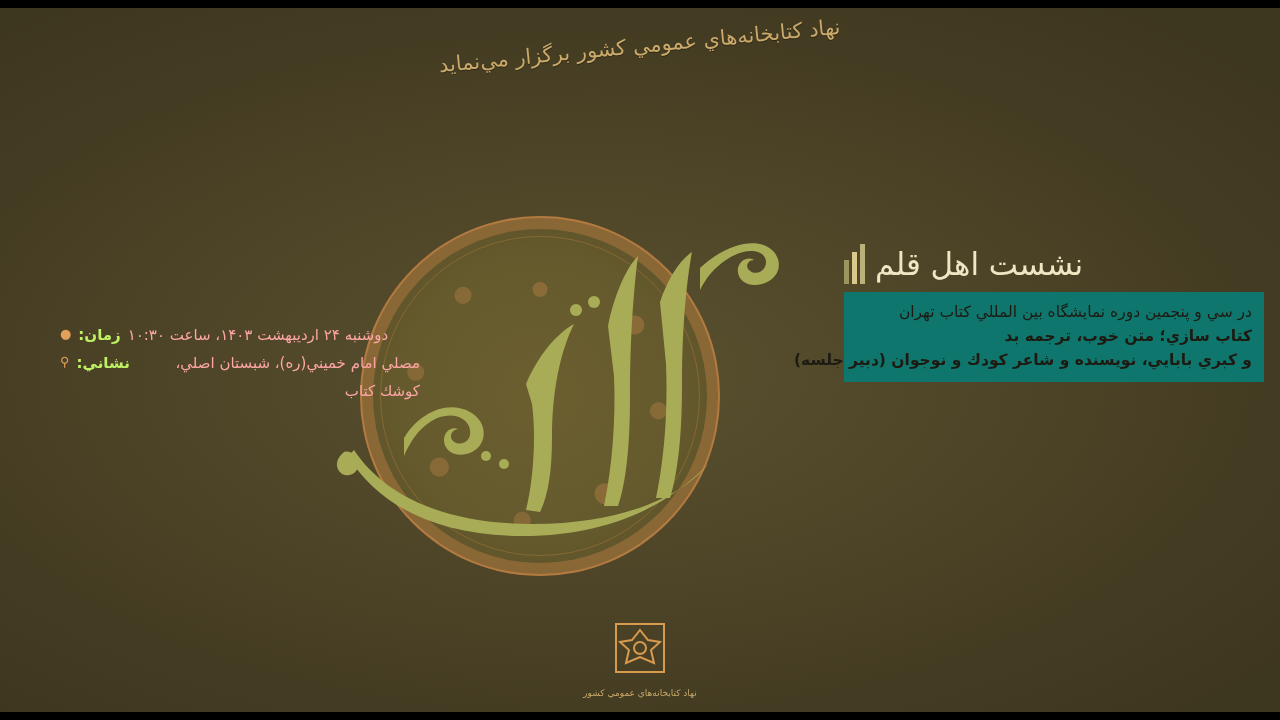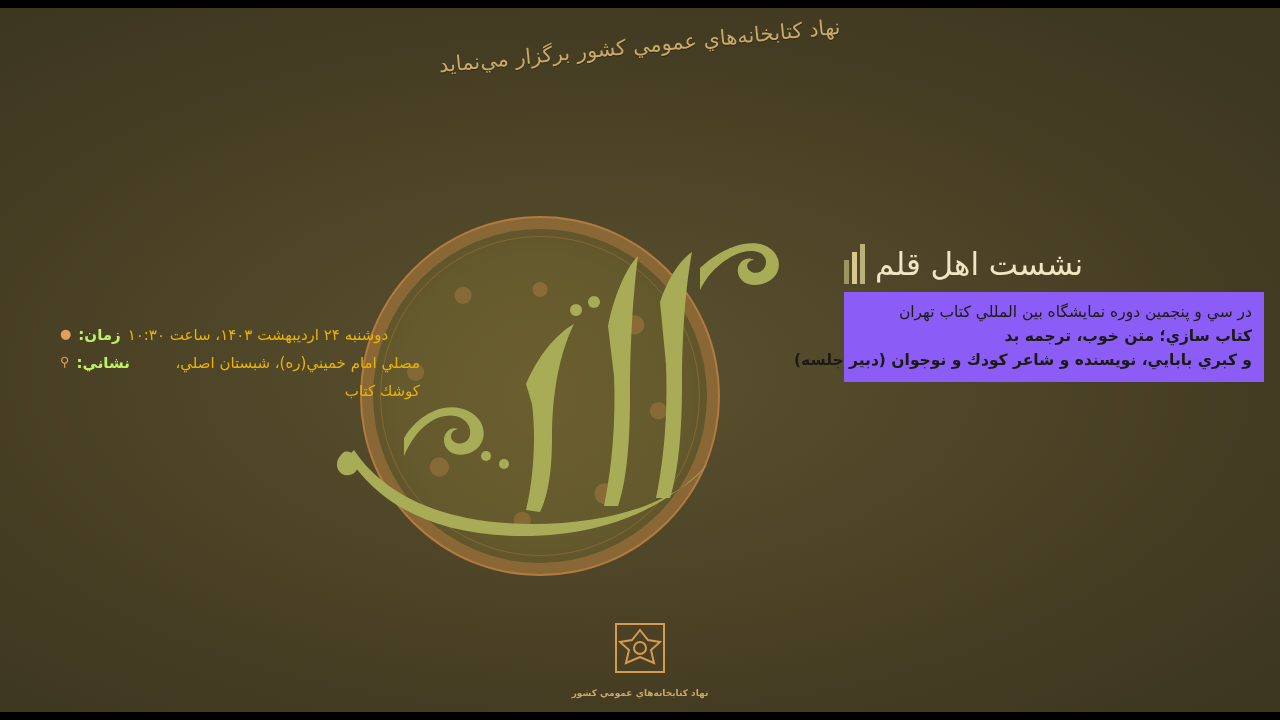--- a/index.html
+++ b/index.html
@@ -138,21 +138,21 @@
   .title-bars i:nth-child(3) { height: 24px; background:#9d9560; }
   .main-title {
     color: #efe7c4;
     font-size: 31px;
     line-height: 1.1;
     font-weight: normal;
     letter-spacing: 0px;
     white-space: nowrap;
   }
   .lines {
-    background: #8b5cf6;
+    background: #0f766e;
     color: #1d1a12;
     padding: 8px 12px 10px 12px;
     line-height: 1.55;
     font-size: 15.5px;
   }
   .lines .ln { white-space: nowrap; }
   .lines .ln.b { font-weight: bold; }
 
   
   .info-block {
@@ -172,42 +172,41 @@
     align-items: flex-start;
     justify-content: flex-start;
     gap: 7px;
   }
   .info-row .bullet {
     color: #e2a05a;
     font-size: 13px;
     line-height: 1.9;
   }
   .info-label { color: #bef264; font-weight: bold; }
-  .info-value { color: #eab308; }
+  .info-value { color: #fca5a5; }
 
   
   .footer {
     position: absolute;
     bottom: 22px;
     left: 0;
     width: 100%;
     text-align: center;
     z-index: 30;
   }
   .logo-mark {
     display: inline-block;
     width: 60px;
     height: 60px;
   }
   .footer-caption {
     margin-top: 6px;
     color: #c9a86a;
     font-size: 9px;
     letter-spacing: .4px;
-    font-weight: bold;
   }
 </style>
 </head>
 <body>
 
 <div class="poster">
   <div class="bar-top"></div>
   <div class="bg"></div>
 
   <div class="top-line">

